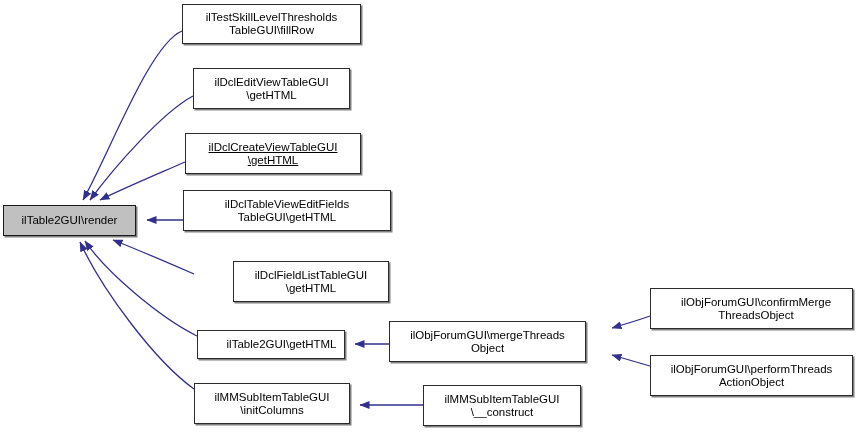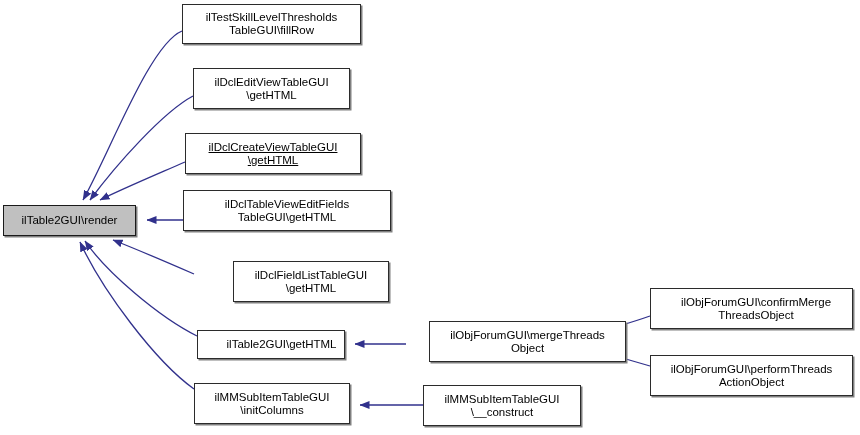--- a/index.html
+++ b/index.html
@@ -80,21 +80,21 @@
 \getHTML</span></div>
       <div class="node" style="left: 185px; top: 133px; width: 176px; height: 41px; text-decoration: underline;"><span class="node-label">ilDclCreateViewTableGUI
 \getHTML</span></div>
       <div class="node" style="left: 183px; top: 190px; width: 208px; height: 41px;"><span class="node-label">ilDclTableViewEditFields
 TableGUI\getHTML</span></div>
       <div class="node" style="left: 194px; top: 261px; width: 156px; height: 41px; margin-left: 39px;"><span class="node-label">ilDclFieldListTableGUI
 \getHTML</span></div>
       <div class="node" style="left: 197px; top: 330px; width: 148px; height: 29px; padding-left: 24px;"><span class="node-label">ilTable2GUI\getHTML</span></div>
       <div class="node" style="left: 194px; top: 383px; width: 156px; height: 41px;"><span class="node-label">ilMMSubItemTableGUI
 \initColumns</span></div>
-      <div class="node" style="left: 429px; top: 321px; width: 197px; height: 41px;"><span class="node-label">ilObjForumGUI\mergeThreads
+      <div class="node" style="left: 389px; top: 321px; width: 197px; height: 41px;"><span class="node-label">ilObjForumGUI\mergeThreads
 Object</span></div>
       <div class="node" style="left: 423px; top: 385px; width: 158px; height: 41px;"><span class="node-label">ilMMSubItemTableGUI
 \__construct</span></div>
       <div class="node" style="left: 650px; top: 288px; width: 203px; height: 41px; padding-left: 12px;"><span class="node-label">ilObjForumGUI\confirmMerge
 ThreadsObject</span></div>
       <div class="node" style="left: 650px; top: 355px; width: 203px; height: 41px;"><span class="node-label">ilObjForumGUI\performThreads
 ActionObject</span></div>
     </div>
 </div>
 

